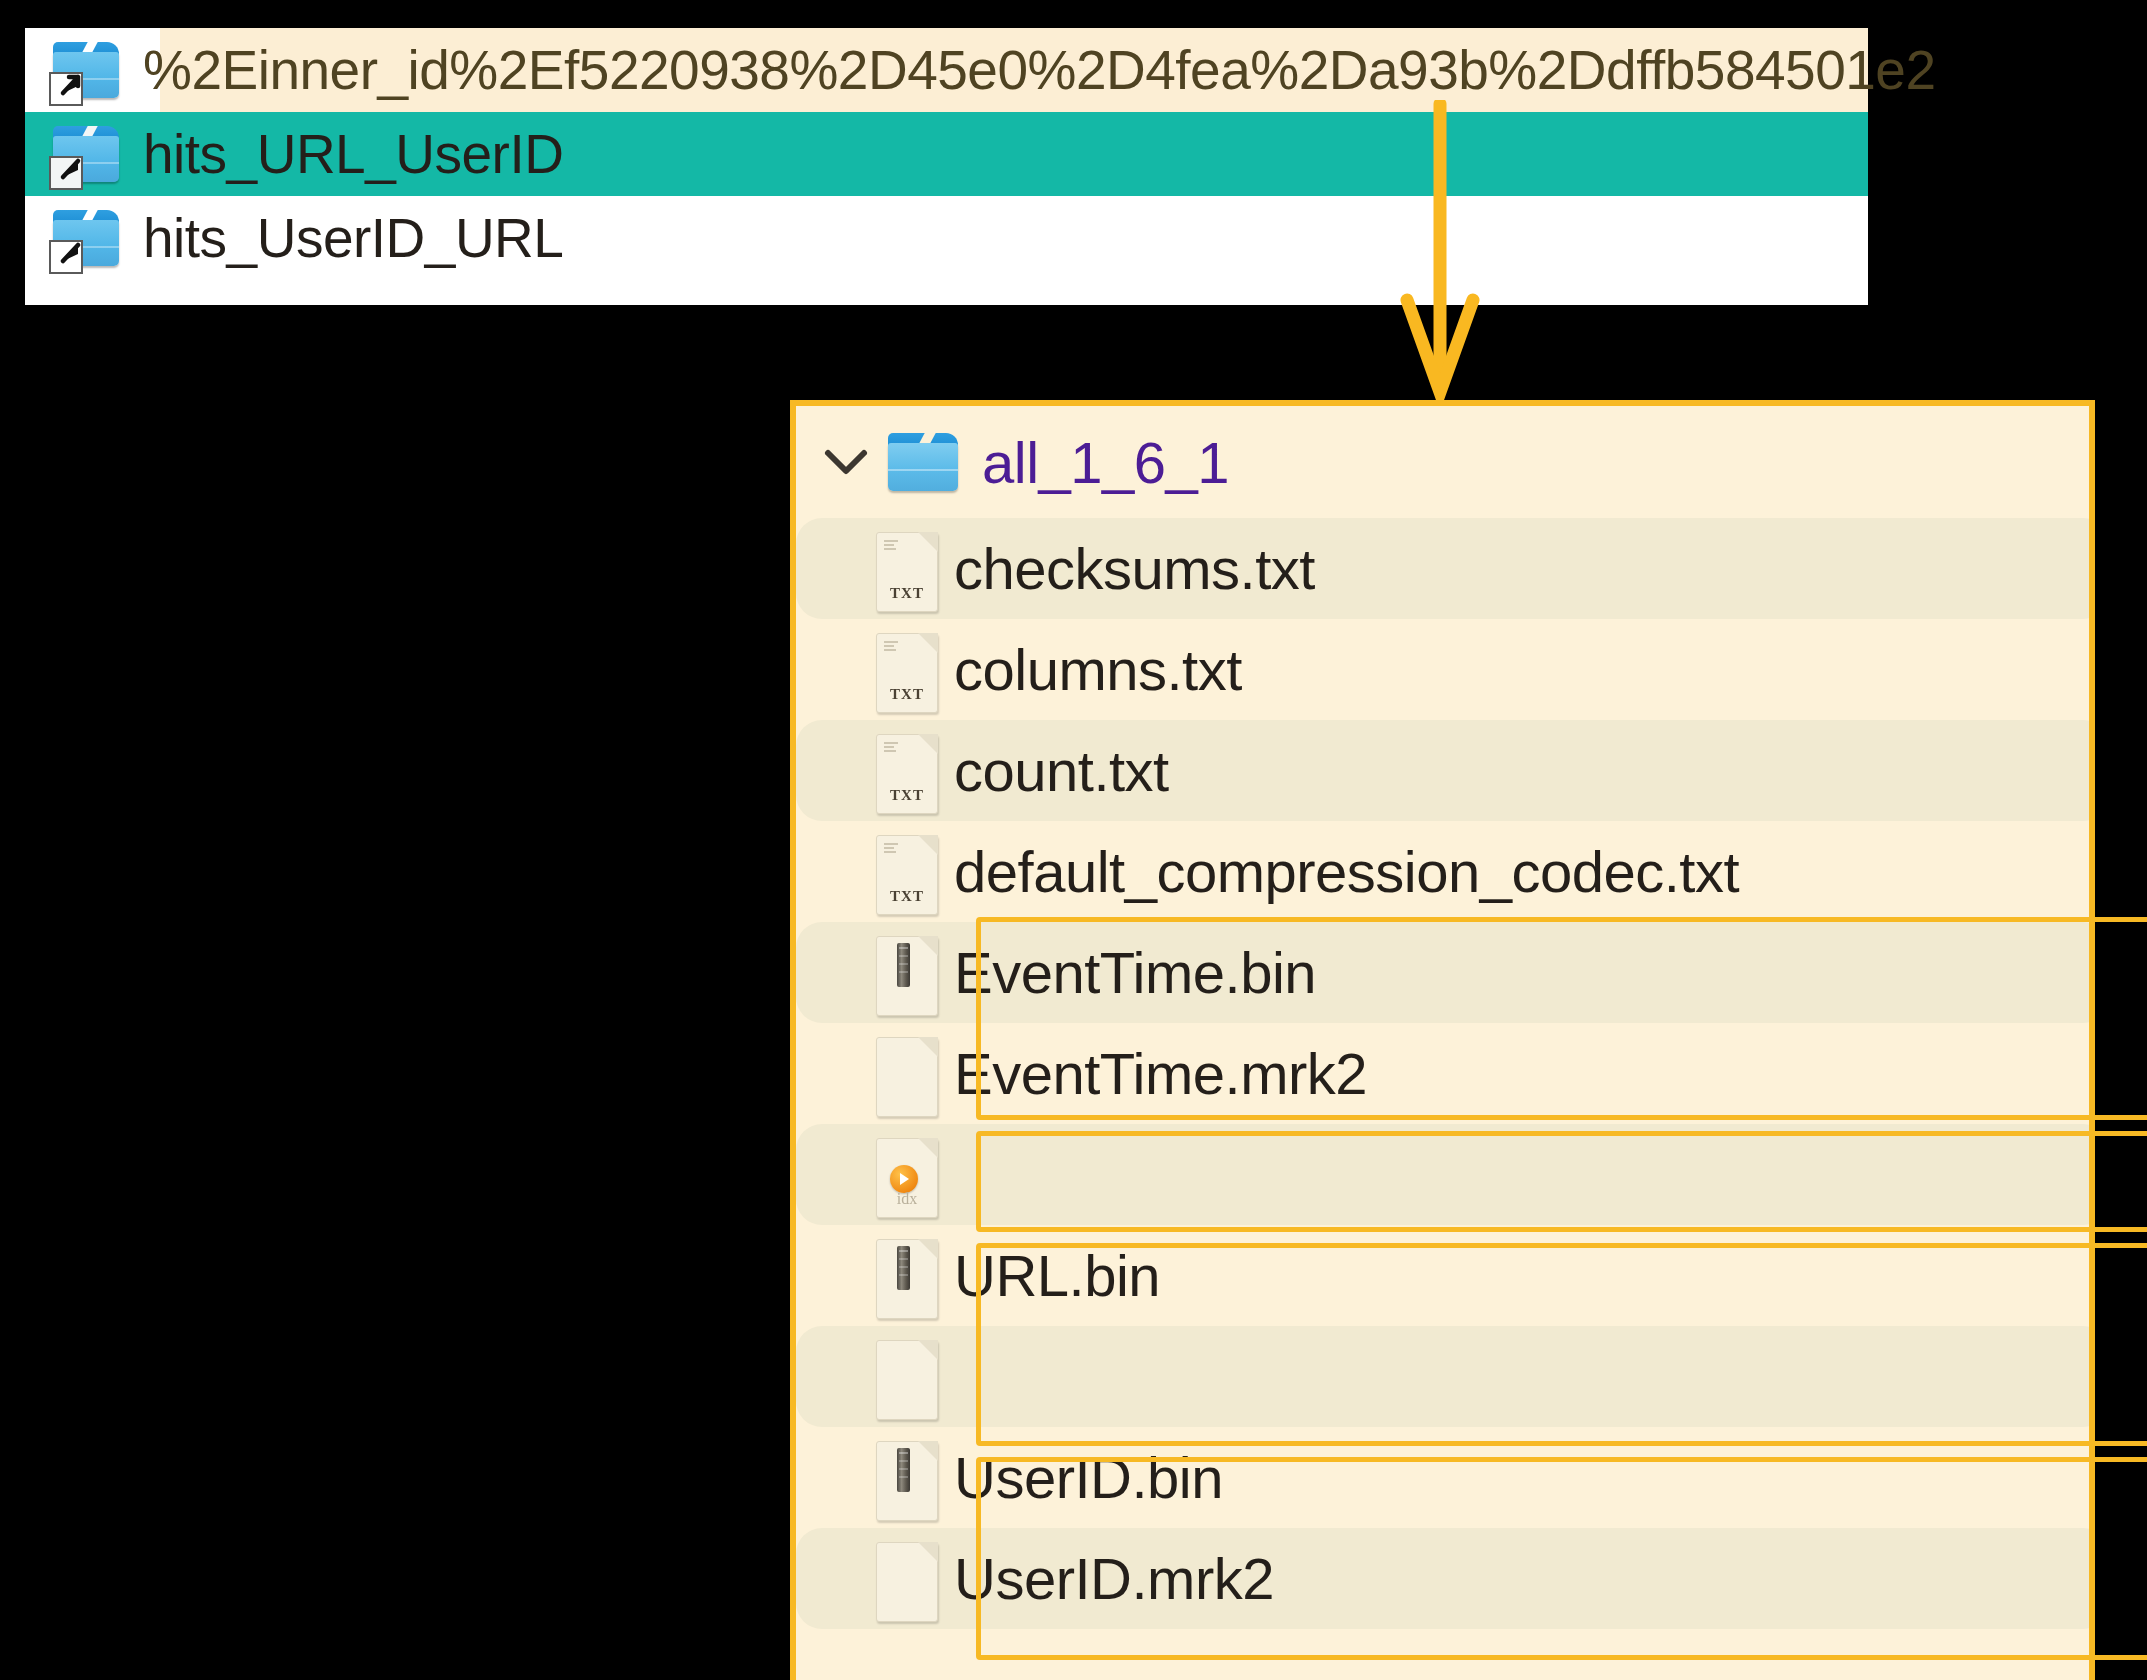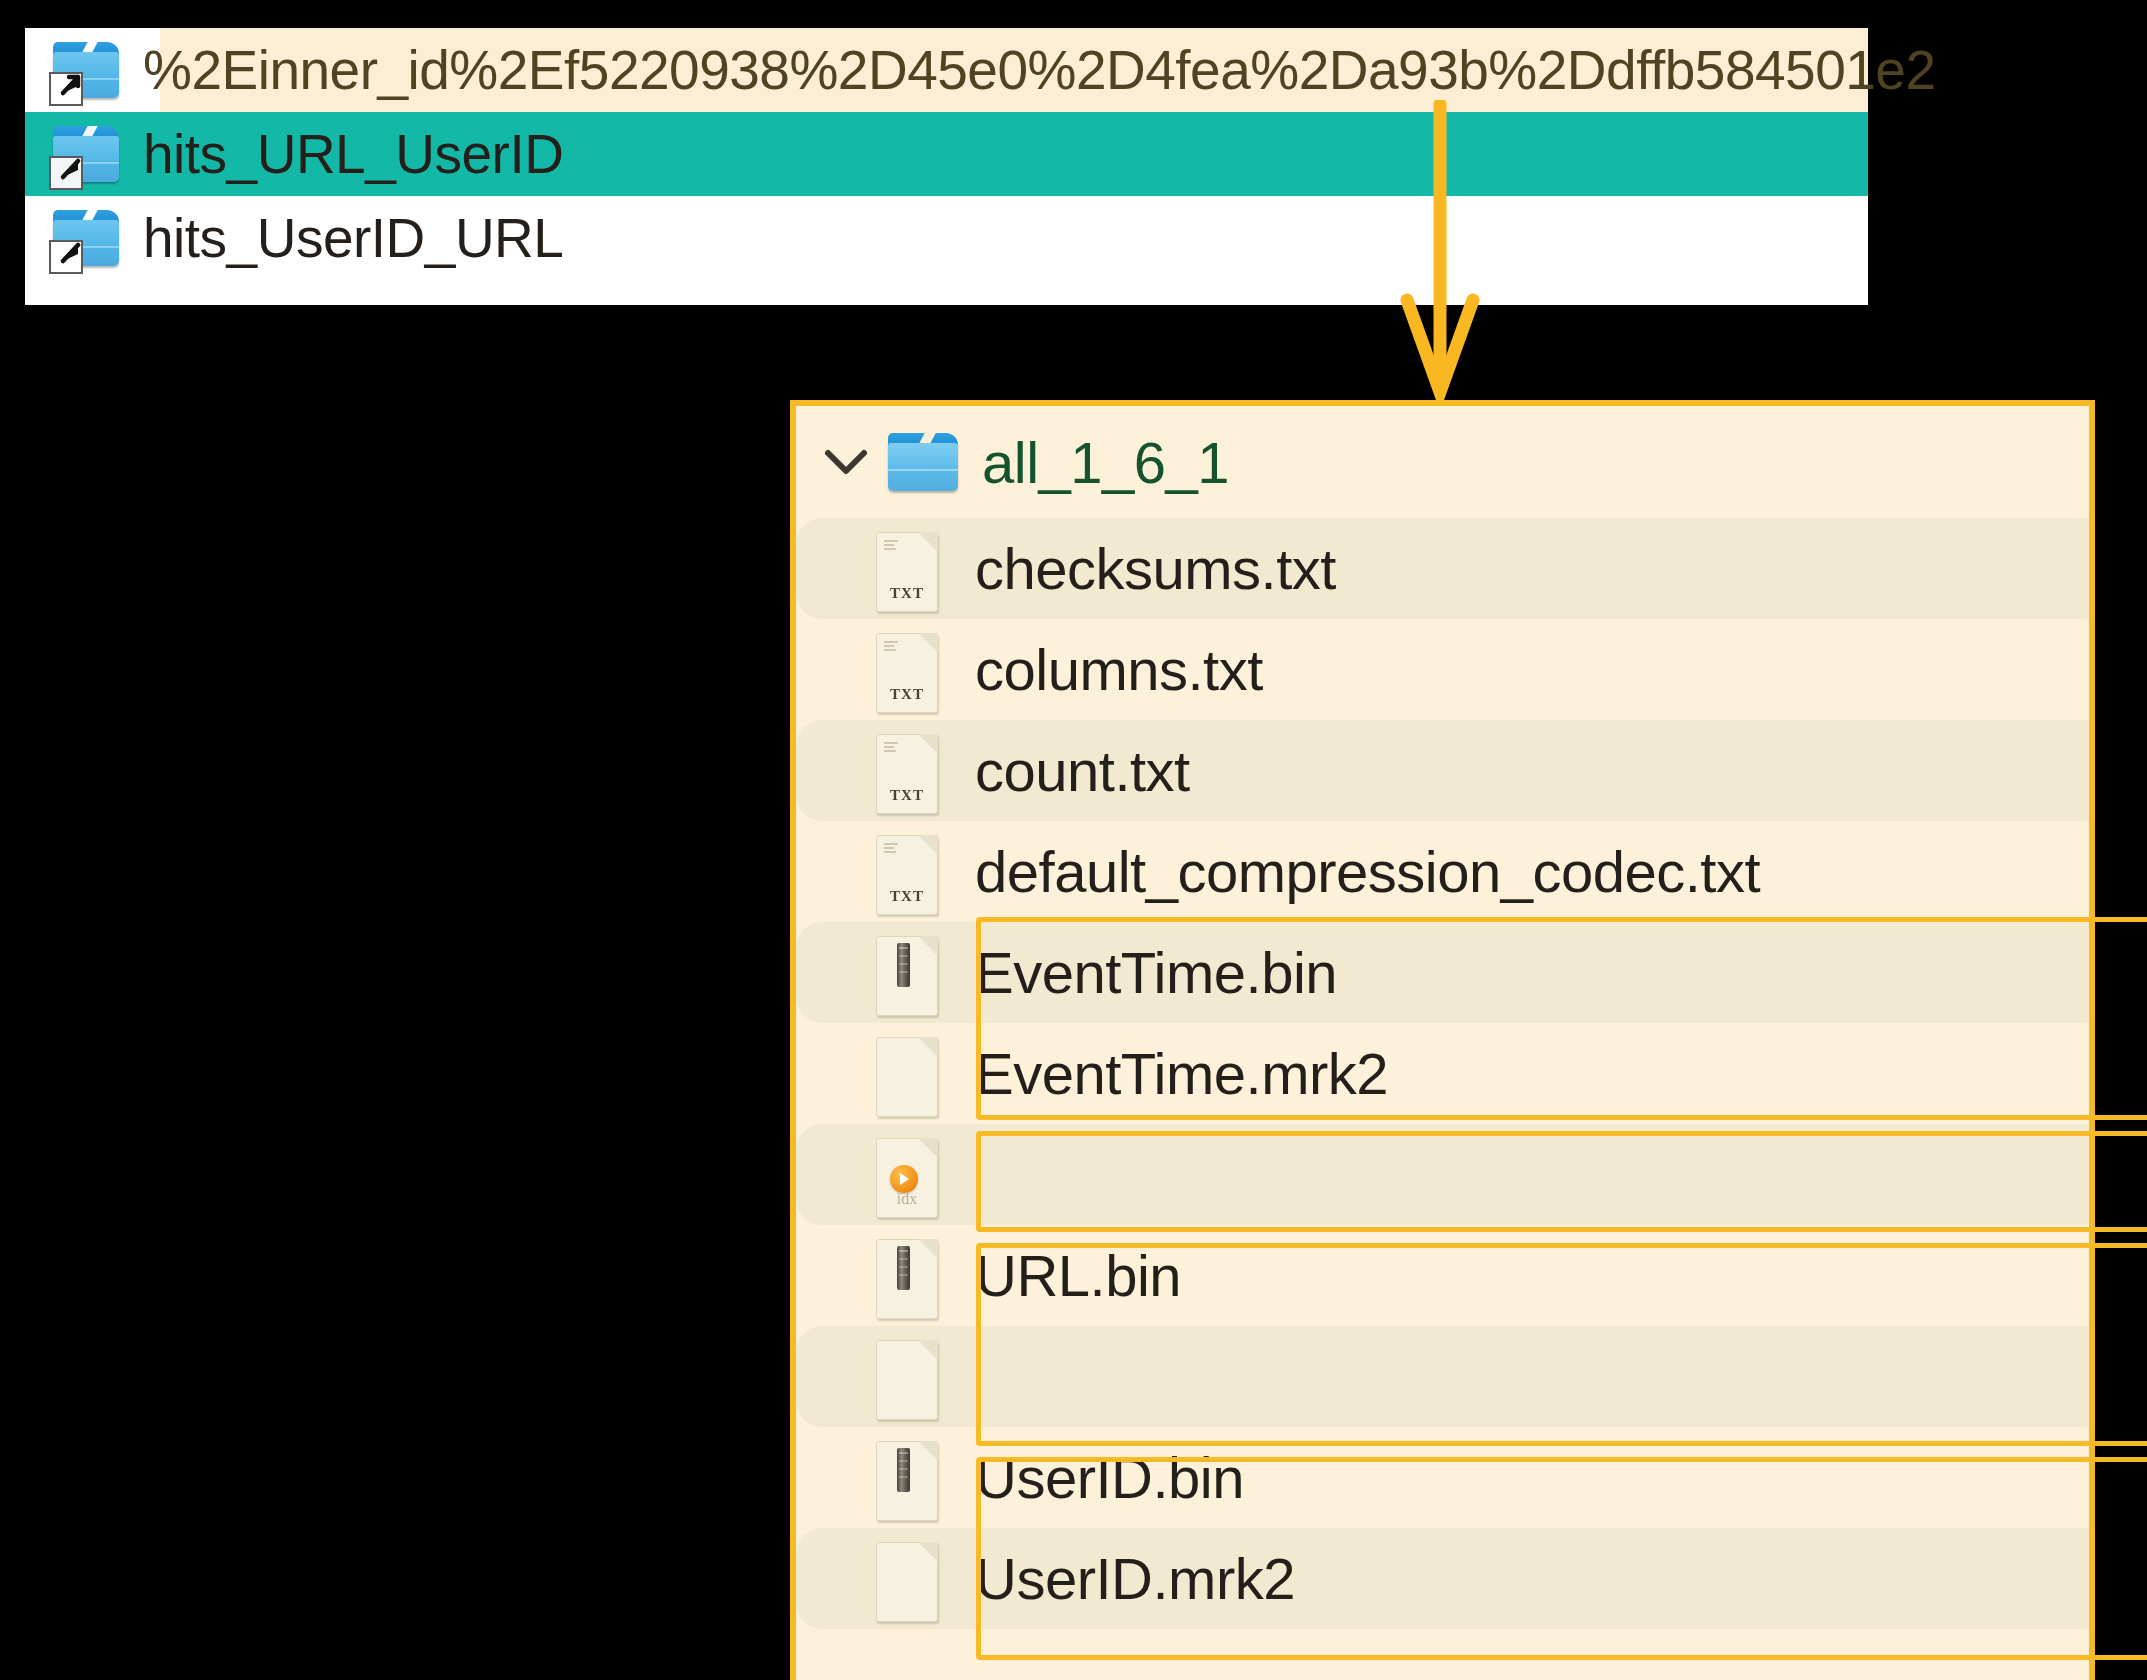--- a/index.html
+++ b/index.html
@@ -171,21 +171,21 @@
     border-radius: 3px 3px 5px 5px;
     box-shadow: 0 2px 2px rgba(0,0,0,.25);
   }
   .folder-plain .fp-line {
     position: absolute; left: 0; top: 36px;
     width: 70px; height: 2px;
     background: rgba(255,255,255,.4);
   }
   .folder-name {
     font-size: 58px;
-    color: #14532d;
+    color: #4c1d95;
     margin-left: 24px;
     letter-spacing: -0.5px;
     white-space: nowrap;
   }
 
   
   .file-icon-slot {
     width: 66px; height: 86px;
     flex: 0 0 auto;
     margin-left: 80px;
@@ -268,21 +268,21 @@
     border-left: 9px solid #ffffff;
     border-top: 6px solid transparent;
     border-bottom: 6px solid transparent;
   }
 
   .file-label {
     font-size: 58px;
     color: #241f1a;
     letter-spacing: -0.5px;
     white-space: nowrap;
-    margin-left: 33px;
+    margin-left: 12px;
   }
 
   
   .hlbox {
     position: absolute;
     left: 976px;
     width: 1290px;
     border: 5px solid #f7b924;
     border-radius: 4px;
     pointer-events: none;

